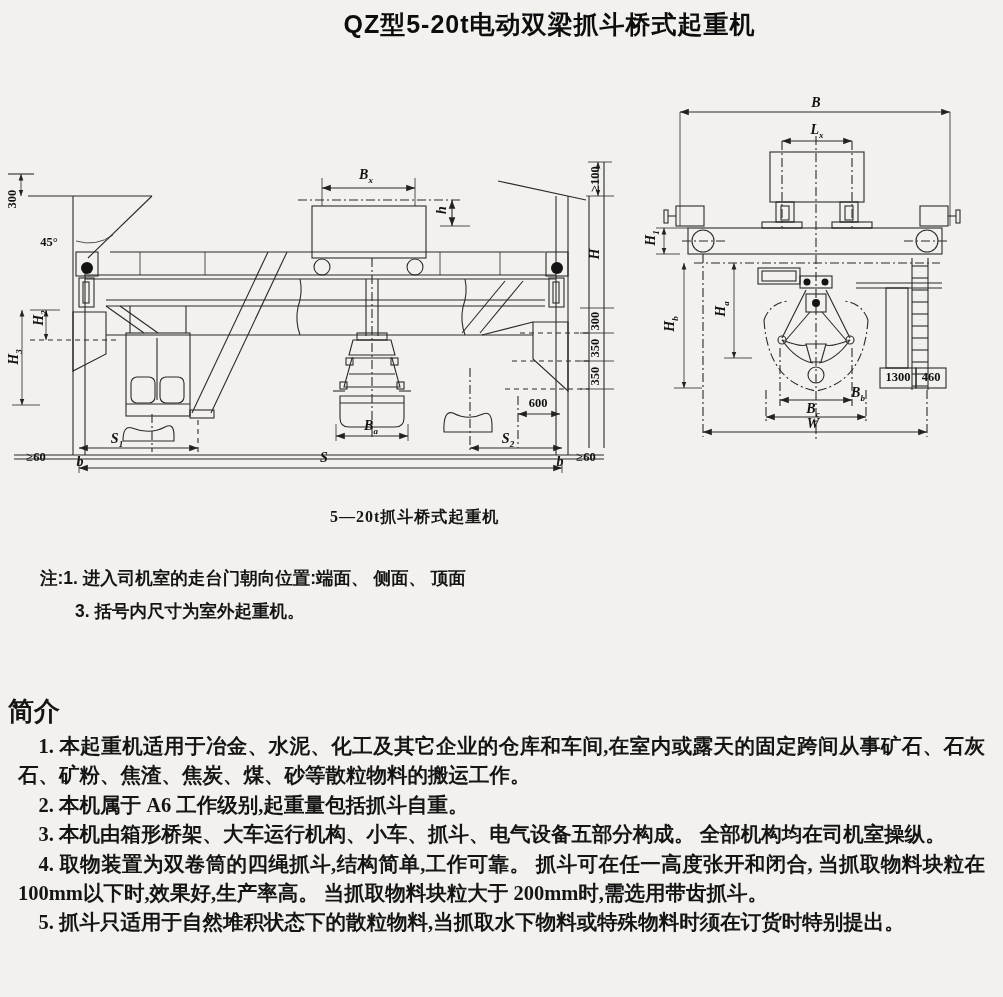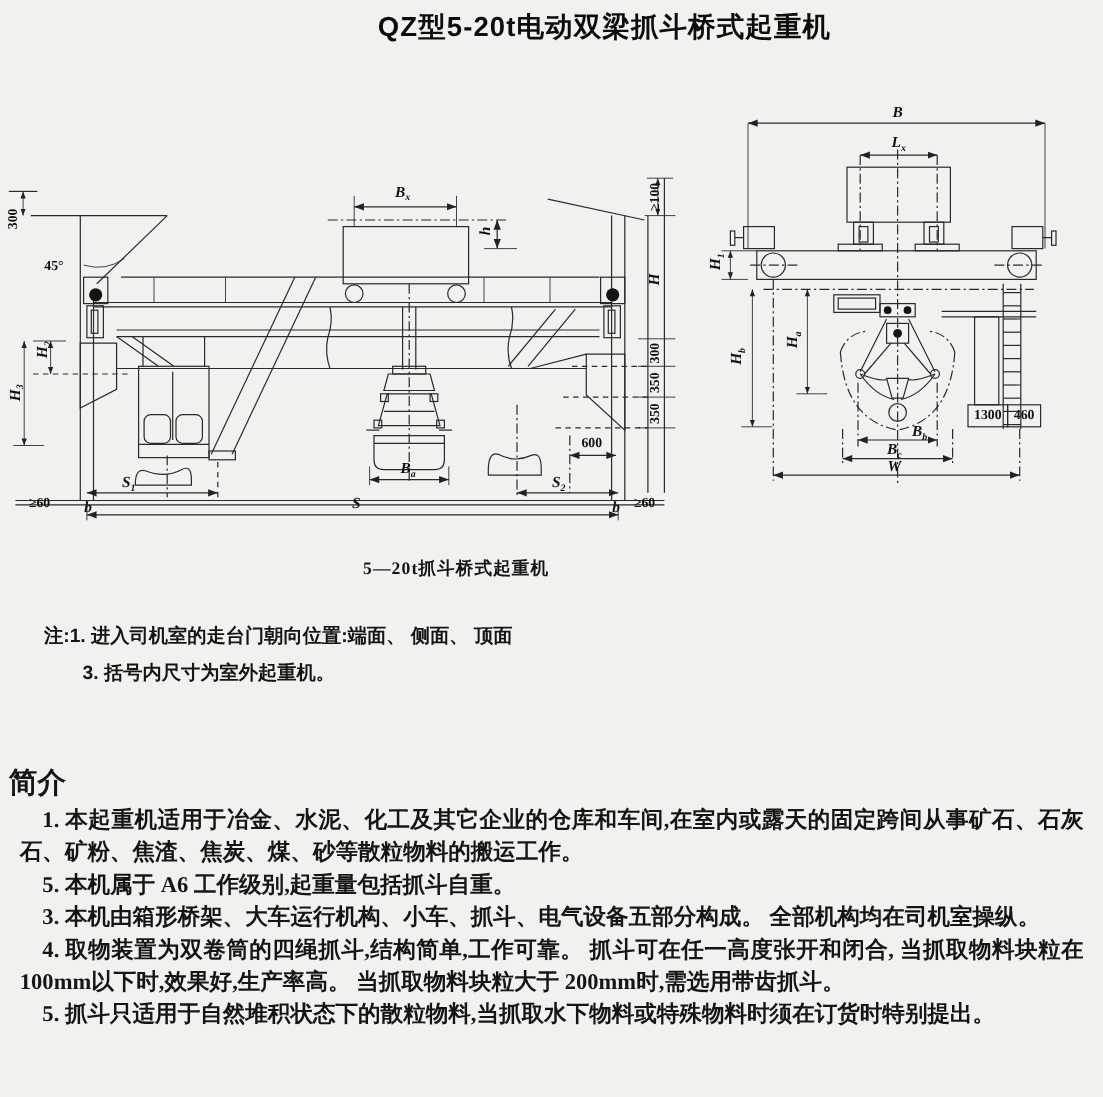--- a/index.html
+++ b/index.html
@@ -340,32 +340,32 @@
 <span class="dim rot" style="left:596px;top:348px"><span class="b">350</span><sub></sub></span>
 <span class="dim rot" style="left:596px;top:376px"><span class="b">350</span><sub></sub></span>
 
 <span class="dim it" style="left:816px;top:104px"><span class="b">B</span><sub></sub></span>
 <span class="dim it" style="left:817px;top:131px"><span class="b">L</span><sub>x</sub></span>
 <span class="dim rot it" style="left:652px;top:238px"><span class="b">H</span><sub>1</sub></span>
 <span class="dim rot it" style="left:671px;top:324px"><span class="b">H</span><sub>b</sub></span>
 <span class="dim rot it" style="left:722px;top:309px"><span class="b">H</span><sub>a</sub></span>
 <span class="dim" style="left:898px;top:378px"><span class="b">1300</span><sub></sub></span>
 <span class="dim" style="left:931px;top:378px"><span class="b">460</span><sub></sub></span>
-<span class="dim it" style="left:836px;top:394px"><span class="b">B</span><sub>b</sub></span>
+<span class="dim it" style="left:858px;top:394px"><span class="b">B</span><sub>b</sub></span>
 <span class="dim it" style="left:813px;top:410px"><span class="b">B</span><sub>c</sub></span>
 <span class="dim it" style="left:813px;top:425px"><span class="b">W</span><sub></sub></span>
 
 <div class="fig-caption">5—20t抓斗桥式起重机</div>
 </div>
 
 <div class="notes">
   <div class="row"><span>注:</span><span>1. 进入司机室的走台门朝向位置:端面、 侧面、 顶面</span></div>
   <div class="row ind">3. 括号内尺寸为室外起重机。</div>
 </div>
 
 <div class="intro-heading">简介</div>
 <div class="intro">
   <p>1. 本起重机适用于冶金、水泥、化工及其它企业的仓库和车间,在室内或露天的固定跨间从事矿石、石灰石、矿粉、焦渣、焦炭、煤、砂等散粒物料的搬运工作。</p>
-  <p>5. 本机属于 A6 工作级别,起重量包括抓斗自重。</p>
+  <p>2. 本机属于 A6 工作级别,起重量包括抓斗自重。</p>
   <p>3. 本机由箱形桥架、大车运行机构、小车、抓斗、电气设备五部分构成。 全部机构均在司机室操纵。</p>
   <p>4. 取物装置为双卷筒的四绳抓斗,结构简单,工作可靠。 抓斗可在任一高度张开和闭合, 当抓取物料块粒在 100mm以下时,效果好,生产率高。 当抓取物料块粒大于 200mm时,需选用带齿抓斗。</p>
   <p>5. 抓斗只适用于自然堆积状态下的散粒物料,当抓取水下物料或特殊物料时须在订货时特别提出。</p>
 </div>
 
 </body></html>

